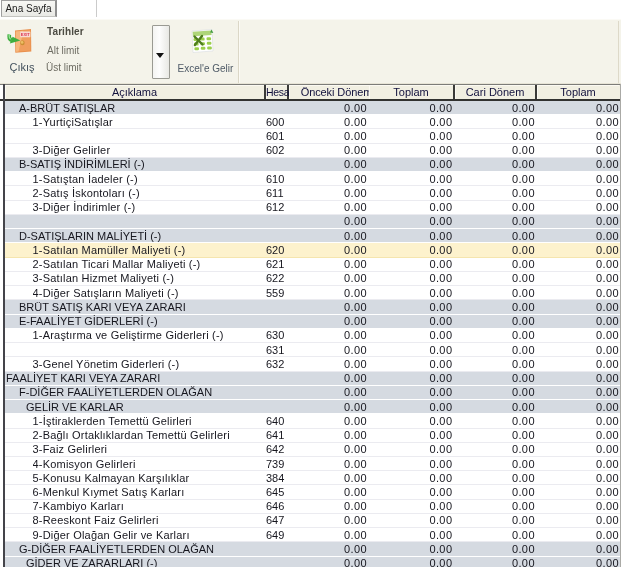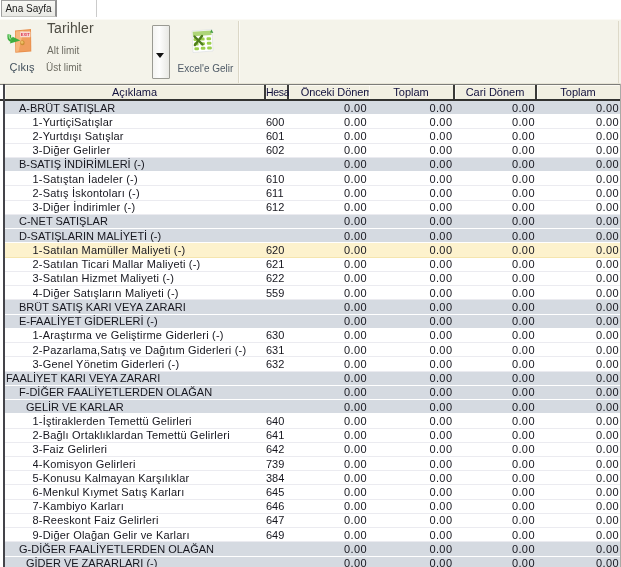--- a/index.html
+++ b/index.html
@@ -11,21 +11,21 @@
  border:1px solid #9e9e9e;border-right:2px solid #8f8f8f;border-bottom:1px solid #c4c4c0;
  font-size:10px;color:#1c1c1c;text-align:center;line-height:16px;}
 .tabline{position:absolute;left:96px;top:0px;width:1px;height:17px;background:#cbcbcb;}
 
 .ribbon{position:absolute;left:0;top:19px;width:621px;height:65px;background:#f4f3ea;
  border-top:1px solid #fbfaf5;}
 .rsep{position:absolute;left:238px;top:1px;width:1px;height:63px;background:#dbd7c7;box-shadow:1px 0 0 #fbfaf4;}
 .rsep2{position:absolute;left:618px;top:1px;width:1px;height:63px;background:#ddd9c9;}
 .rbot{position:absolute;left:0;top:63px;width:621px;height:1px;background:#e7e4d6;}
 .cikis-lbl{position:absolute;left:0px;top:41px;width:44px;text-align:center;font-size:11px;color:#42505c;}
-.tarih{position:absolute;left:47px;top:0;font-size:14px;font-weight:normal;color:#4c4b42;letter-spacing:0.1px;}
+.tarih{position:absolute;left:47px;top:6px;font-size:10px;font-weight:bold;color:#4c4b42;letter-spacing:0.1px;}
 .altl{position:absolute;left:47px;top:24.5px;font-size:10px;color:#6e6d63;}
 .ustl{position:absolute;left:46px;top:41.5px;font-size:10px;color:#6e6d63;}
 .drop{position:absolute;left:152px;top:5px;width:18px;height:54px;background:linear-gradient(90deg,#f4f4f2,#fdfdfd 40%,#e8e8e4);
  border:1px solid #9a9a93;border-radius:1px;}
 .drop:after{content:"";position:absolute;left:3px;top:27px;border:4px solid transparent;border-top:5px solid #111;}
 .excel-lbl{position:absolute;left:160px;top:42.5px;width:91px;text-align:center;font-size:10px;color:#4e5a66;}
 
 .grid{position:absolute;left:0;top:84px;width:621px;height:483px;background:#fff;}
 .gtop{position:absolute;left:0;top:0;width:621px;height:1px;background:#7c7c78;}
 .gleft{position:absolute;left:3px;top:0;width:2px;height:483px;background:#44444a;}
@@ -112,21 +112,20 @@
       </div>
 <div class="row wr" style="top:31.24px">
         <div class="c desc" style="left:27.5px;width:586.5px">1-YurtiçiSatışlar</div>
         <div class="c hes" style="left:261px;width:21px">600</div>
         <div class="c num" style="left:284px;width:78px;padding-right:0px">0.00</div>
         <div class="c num" style="left:364px;width:84px;padding-right:0.6px">0.00</div>
         <div class="c num" style="left:450px;width:80px;padding-right:0.1px">0.00</div>
         <div class="c num" style="left:532px;width:82px;padding-right:0px">0.00</div>
       </div>
 <div class="row wr" style="top:45.48px">
-        <div class="c desc" style="left:27.5px;width:586.5px">2-Yurtdışı Satışlar</div>
         <div class="c hes" style="left:261px;width:21px">601</div>
         <div class="c num" style="left:284px;width:78px;padding-right:0px">0.00</div>
         <div class="c num" style="left:364px;width:84px;padding-right:0.6px">0.00</div>
         <div class="c num" style="left:450px;width:80px;padding-right:0.1px">0.00</div>
         <div class="c num" style="left:532px;width:82px;padding-right:0px">0.00</div>
       </div>
 <div class="row wr" style="top:59.72px">
         <div class="c desc" style="left:27.5px;width:586.5px">3-Diğer Gelirler</div>
         <div class="c hes" style="left:261px;width:21px">602</div>
         <div class="c num" style="left:284px;width:78px;padding-right:0px">0.00</div>
@@ -159,21 +158,20 @@
       </div>
 <div class="row wr" style="top:116.68px">
         <div class="c desc" style="left:27.5px;width:586.5px">3-Diğer İndirimler (-)</div>
         <div class="c hes" style="left:261px;width:21px">612</div>
         <div class="c num" style="left:284px;width:78px;padding-right:0px">0.00</div>
         <div class="c num" style="left:364px;width:84px;padding-right:0.6px">0.00</div>
         <div class="c num" style="left:450px;width:80px;padding-right:0.1px">0.00</div>
         <div class="c num" style="left:532px;width:82px;padding-right:0px">0.00</div>
       </div>
 <div class="row sec" style="top:130.92px">
-        <div class="c descu" style="left:14px;width:600px">C-NET SATIŞLAR</div>
         <div class="c num" style="left:284px;width:78px;padding-right:0px">0.00</div>
         <div class="c num" style="left:364px;width:84px;padding-right:0.6px">0.00</div>
         <div class="c num" style="left:450px;width:80px;padding-right:0.1px">0.00</div>
         <div class="c num" style="left:532px;width:82px;padding-right:0px">0.00</div>
       </div>
 <div class="row sec" style="top:145.16px">
         <div class="c descu" style="left:14px;width:600px">D-SATIŞLARIN MALİYETİ (-)</div>
         <div class="c num" style="left:284px;width:78px;padding-right:0px">0.00</div>
         <div class="c num" style="left:364px;width:84px;padding-right:0.6px">0.00</div>
         <div class="c num" style="left:450px;width:80px;padding-right:0.1px">0.00</div>
@@ -227,21 +225,20 @@
       </div>
 <div class="row wr" style="top:244.84px">
         <div class="c desc" style="left:27.5px;width:586.5px">1-Araştırma ve Geliştirme Giderleri (-)</div>
         <div class="c hes" style="left:261px;width:21px">630</div>
         <div class="c num" style="left:284px;width:78px;padding-right:0px">0.00</div>
         <div class="c num" style="left:364px;width:84px;padding-right:0.6px">0.00</div>
         <div class="c num" style="left:450px;width:80px;padding-right:0.1px">0.00</div>
         <div class="c num" style="left:532px;width:82px;padding-right:0px">0.00</div>
       </div>
 <div class="row wr" style="top:259.08px">
-        <div class="c desc" style="left:27.5px;width:586.5px">2-Pazarlama,Satış ve Dağıtım Giderleri (-)</div>
         <div class="c hes" style="left:261px;width:21px">631</div>
         <div class="c num" style="left:284px;width:78px;padding-right:0px">0.00</div>
         <div class="c num" style="left:364px;width:84px;padding-right:0.6px">0.00</div>
         <div class="c num" style="left:450px;width:80px;padding-right:0.1px">0.00</div>
         <div class="c num" style="left:532px;width:82px;padding-right:0px">0.00</div>
       </div>
 <div class="row wr" style="top:273.32px">
         <div class="c desc" style="left:27.5px;width:586.5px">3-Genel Yönetim Giderleri (-)</div>
         <div class="c hes" style="left:261px;width:21px">632</div>
         <div class="c num" style="left:284px;width:78px;padding-right:0px">0.00</div>

